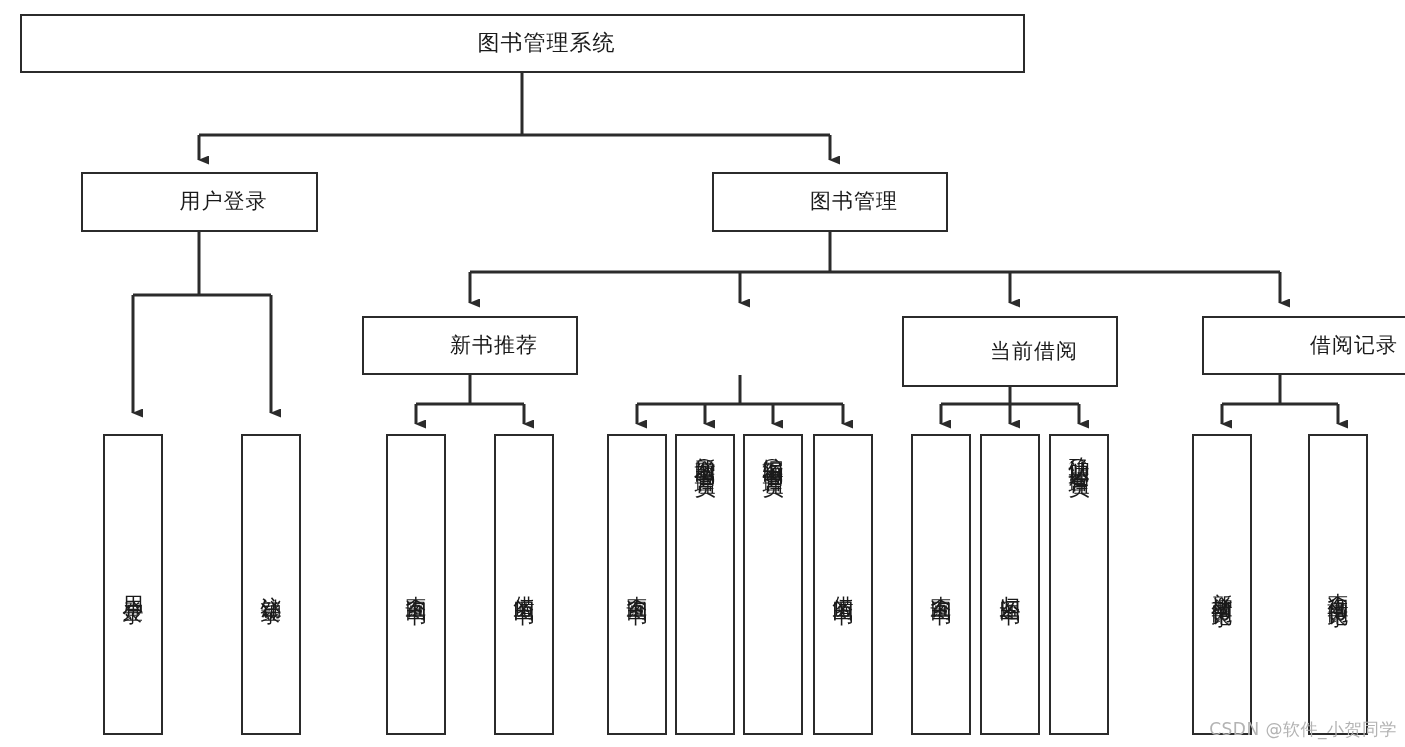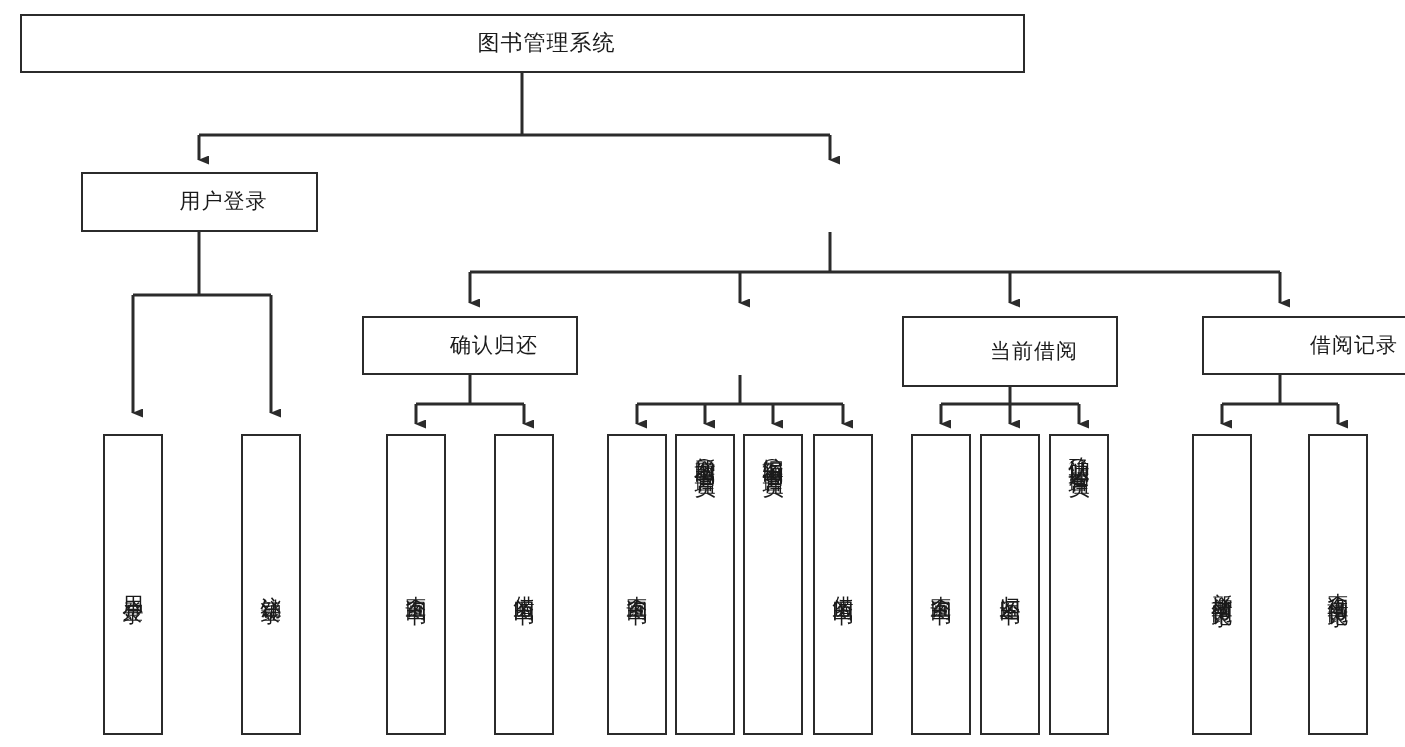--- a/index.html
+++ b/index.html
@@ -140,23 +140,26 @@
   </svg>
 
   <div class="node horiz root" style="left:20px; top:14px; width:1005px; height:59px;">
     <span>图书管理系统</span>
   </div>
 
   <div class="node horiz" style="left:81px; top:172px; width:237px; height:60px;">
     <span>用户登录</span>
   </div>
 
+  <div class="node horiz" style="left:712px; top:172px; width:236px; height:60px;">
+    <span>图书管理</span>
+  </div>
 
   <div class="node horiz" style="left:362px; top:316px; width:216px; height:59px;">
-    <span>确认归还</span>
+    <span>新书推荐</span>
   </div>
 
 
   <div class="node horiz" style="left:902px; top:316px; width:216px; height:71px;">
     <span>当前借阅</span>
   </div>
 
   <div class="node horiz" style="left:1172px; top:316px; width:256px; height:59px;margin-left:30px;">
     <span>借阅记录</span>
   </div>
@@ -232,14 +235,15 @@
       <span class="vtext">新增借阅记录</span>
     </div>
   </div>
 
   <div class="node leaf" style="left:1308px; top:434px; width:60px; height:301px;">
     <div class="leaf-inner">
       <span class="vtext">查询借阅记录</span>
     </div>
   </div>
 
+  <div class="watermark">CSDN @软件_小贺同学</div>
 
 </div>
 
 </body></html>

